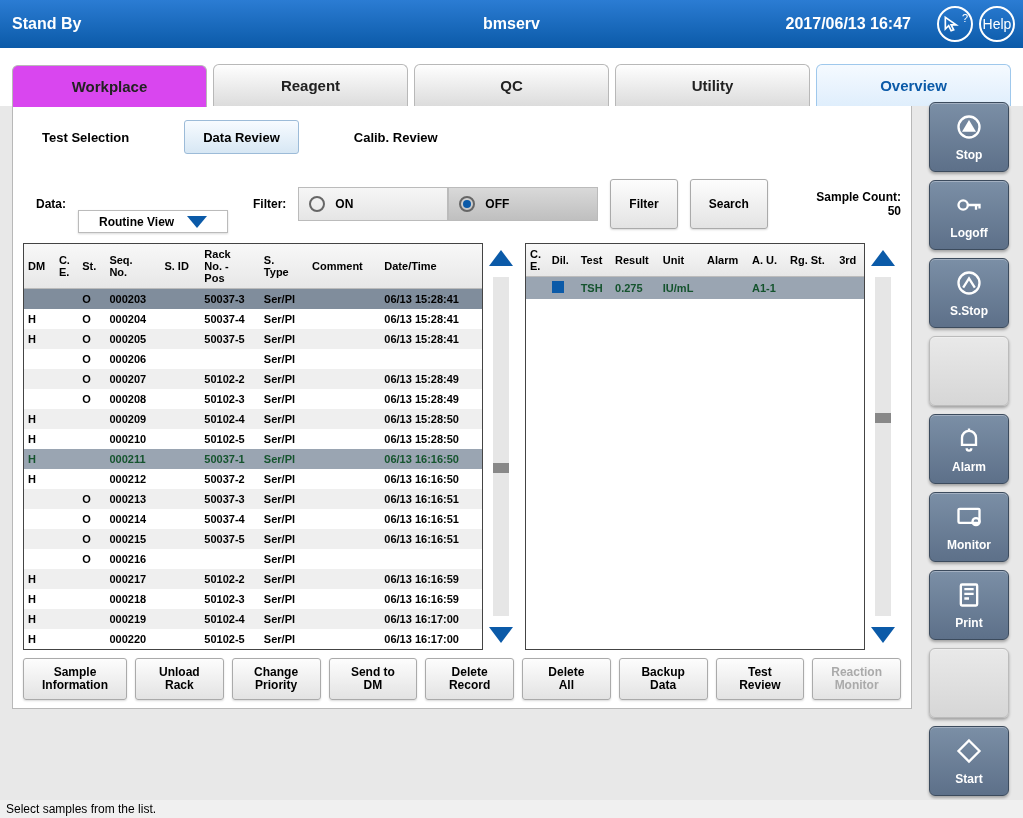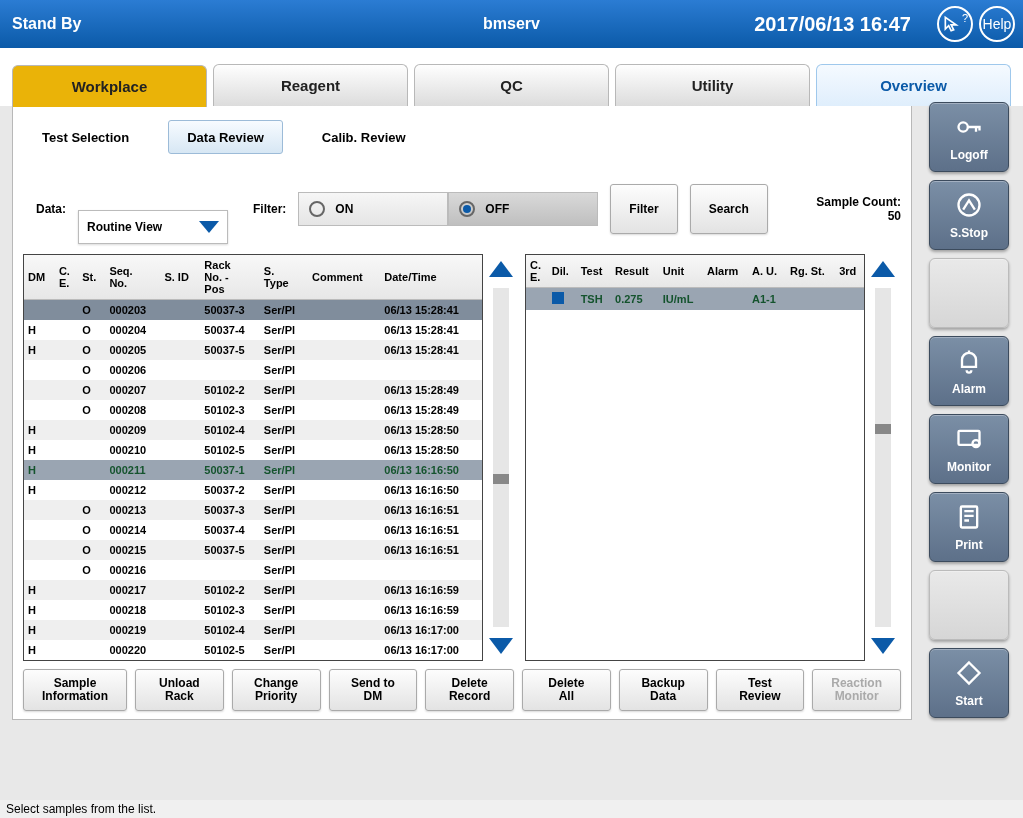--- a/index.html
+++ b/index.html
@@ -17,21 +17,21 @@
     height: 48px;
     background: linear-gradient(to bottom, #2b7cd3, #0b5aa8);
     color: #fff;
     display: flex;
     align-items: center;
     padding: 0 12px;
     position: relative;
   }
   .topbar .status { font-weight: bold; font-size: 16px; }
   .topbar .user { position: absolute; left: 50%; transform: translateX(-50%); font-weight: bold; font-size: 16px; }
-  .topbar .datetime { margin-left: auto; font-weight: bold; font-size: 20px; margin-right: 100px; }
+  .topbar .datetime { margin-left: auto; font-weight: bold; font-size: 16px; margin-right: 100px; }
   .topbar .round-btn {
     width: 36px; height: 36px; border: 2px solid #fff; border-radius: 50%;
     display: flex; align-items: center; justify-content: center;
     color: #fff; font-size: 14px; margin-left: 6px; cursor: pointer;
     background: transparent;
   }
   .topbar .round-btns { position: absolute; right: 8px; top: 6px; display: flex; }
 
   
   .main-tabs {
@@ -47,40 +47,40 @@
     flex: 1;
     height: 42px;
     background: linear-gradient(to bottom, #fefefe 0%, #dcdcdc 100%);
     border: 1px solid #b8b8b8;
     border-bottom: none;
     border-radius: 6px 6px 0 0;
     display: flex; align-items: center; justify-content: center;
     font-weight: bold; font-size: 15px; color: #222; cursor: pointer;
   }
   .main-tabs .tab.active {
-    background: #eab308;
+    background: #d946ef;
     position: relative; top: 1px;
   }
   .main-tabs .tab.overview {
     background: linear-gradient(to bottom, #f5faff, #dfeefc);
     color: #0b5aa8;
     border-color: #9fc8ec;
   }
   .main-area {
     background: #fff;
     margin: 0 12px;
     border: 1px solid #b8b8b8;
     border-top: none;
     padding-bottom: 8px;
   }
 
   
   .subtabs {
     display: flex;
-    gap: 20px;
+    gap: 36px;
     padding: 14px 10px;
     align-items: center;
   }
   .subtabs .subtab {
     height: 34px; padding: 0 18px;
     display: flex; align-items: center; justify-content: center;
     font-weight: bold; font-size: 13px;
     border: 1px solid transparent;
     cursor: pointer;
   }
@@ -92,24 +92,24 @@
 
   
   .filter-row {
     display: flex;
     align-items: center;
     gap: 12px;
     padding: 6px 10px 10px 10px;
   }
   .filter-row .lbl { font-weight: bold; padding-left: 13px; }
   .data-select {
-    width: 150px; height: 34px;
+    width: 150px; height: 23px;
     border: 1px solid #bbb; background: #fff;
     display: flex; align-items: center; justify-content: space-between;
-    padding: 0 8px; cursor: pointer;
+    padding: 0 20px; cursor: pointer;
     box-shadow: 0 1px 2px rgba(0,0,0,0.15);
     margin-top: 36px;
   }
   .chev-down {
     width: 0; height: 0;
     border-left: 10px solid transparent;
     border-right: 10px solid transparent;
     border-top: 12px solid #0b5aa8;
   }
   .radio-group {
@@ -594,20 +594,27 @@
         <div class="btn twoline disabled">
           <span>Reaction</span>
           <span>Monitor</span>
         </div>
       </div>
   </div>
 
   <div class="sidebar" id="sidebar">
       <div class="side-btn">
         <span><svg viewBox="0 0 24 24" fill="none" stroke="#fff" stroke-width="2">
+            <circle cx="12" cy="12" r="9"></circle>
+            <path d="M12 6 L6 16 L18 16 Z" fill="#fff" stroke="none"></path>
+          </svg></span>
+        <span>Stop</span>
+      </div>
+      <div class="side-btn">
+        <span><svg viewBox="0 0 24 24" fill="none" stroke="#fff" stroke-width="2">
             <circle cx="7" cy="12" r="4"></circle>
             <path d="M11 12 L22 12 M18 12 L18 16 M21 12 L21 15"></path>
           </svg></span>
         <span>Logoff</span>
       </div>
       <div class="side-btn">
         <span><svg viewBox="0 0 24 24" fill="none" stroke="#fff" stroke-width="2">
             <circle cx="12" cy="12" r="9"></circle>
             <path d="M7 16 L12 8 L17 16"></path>
           </svg></span>

